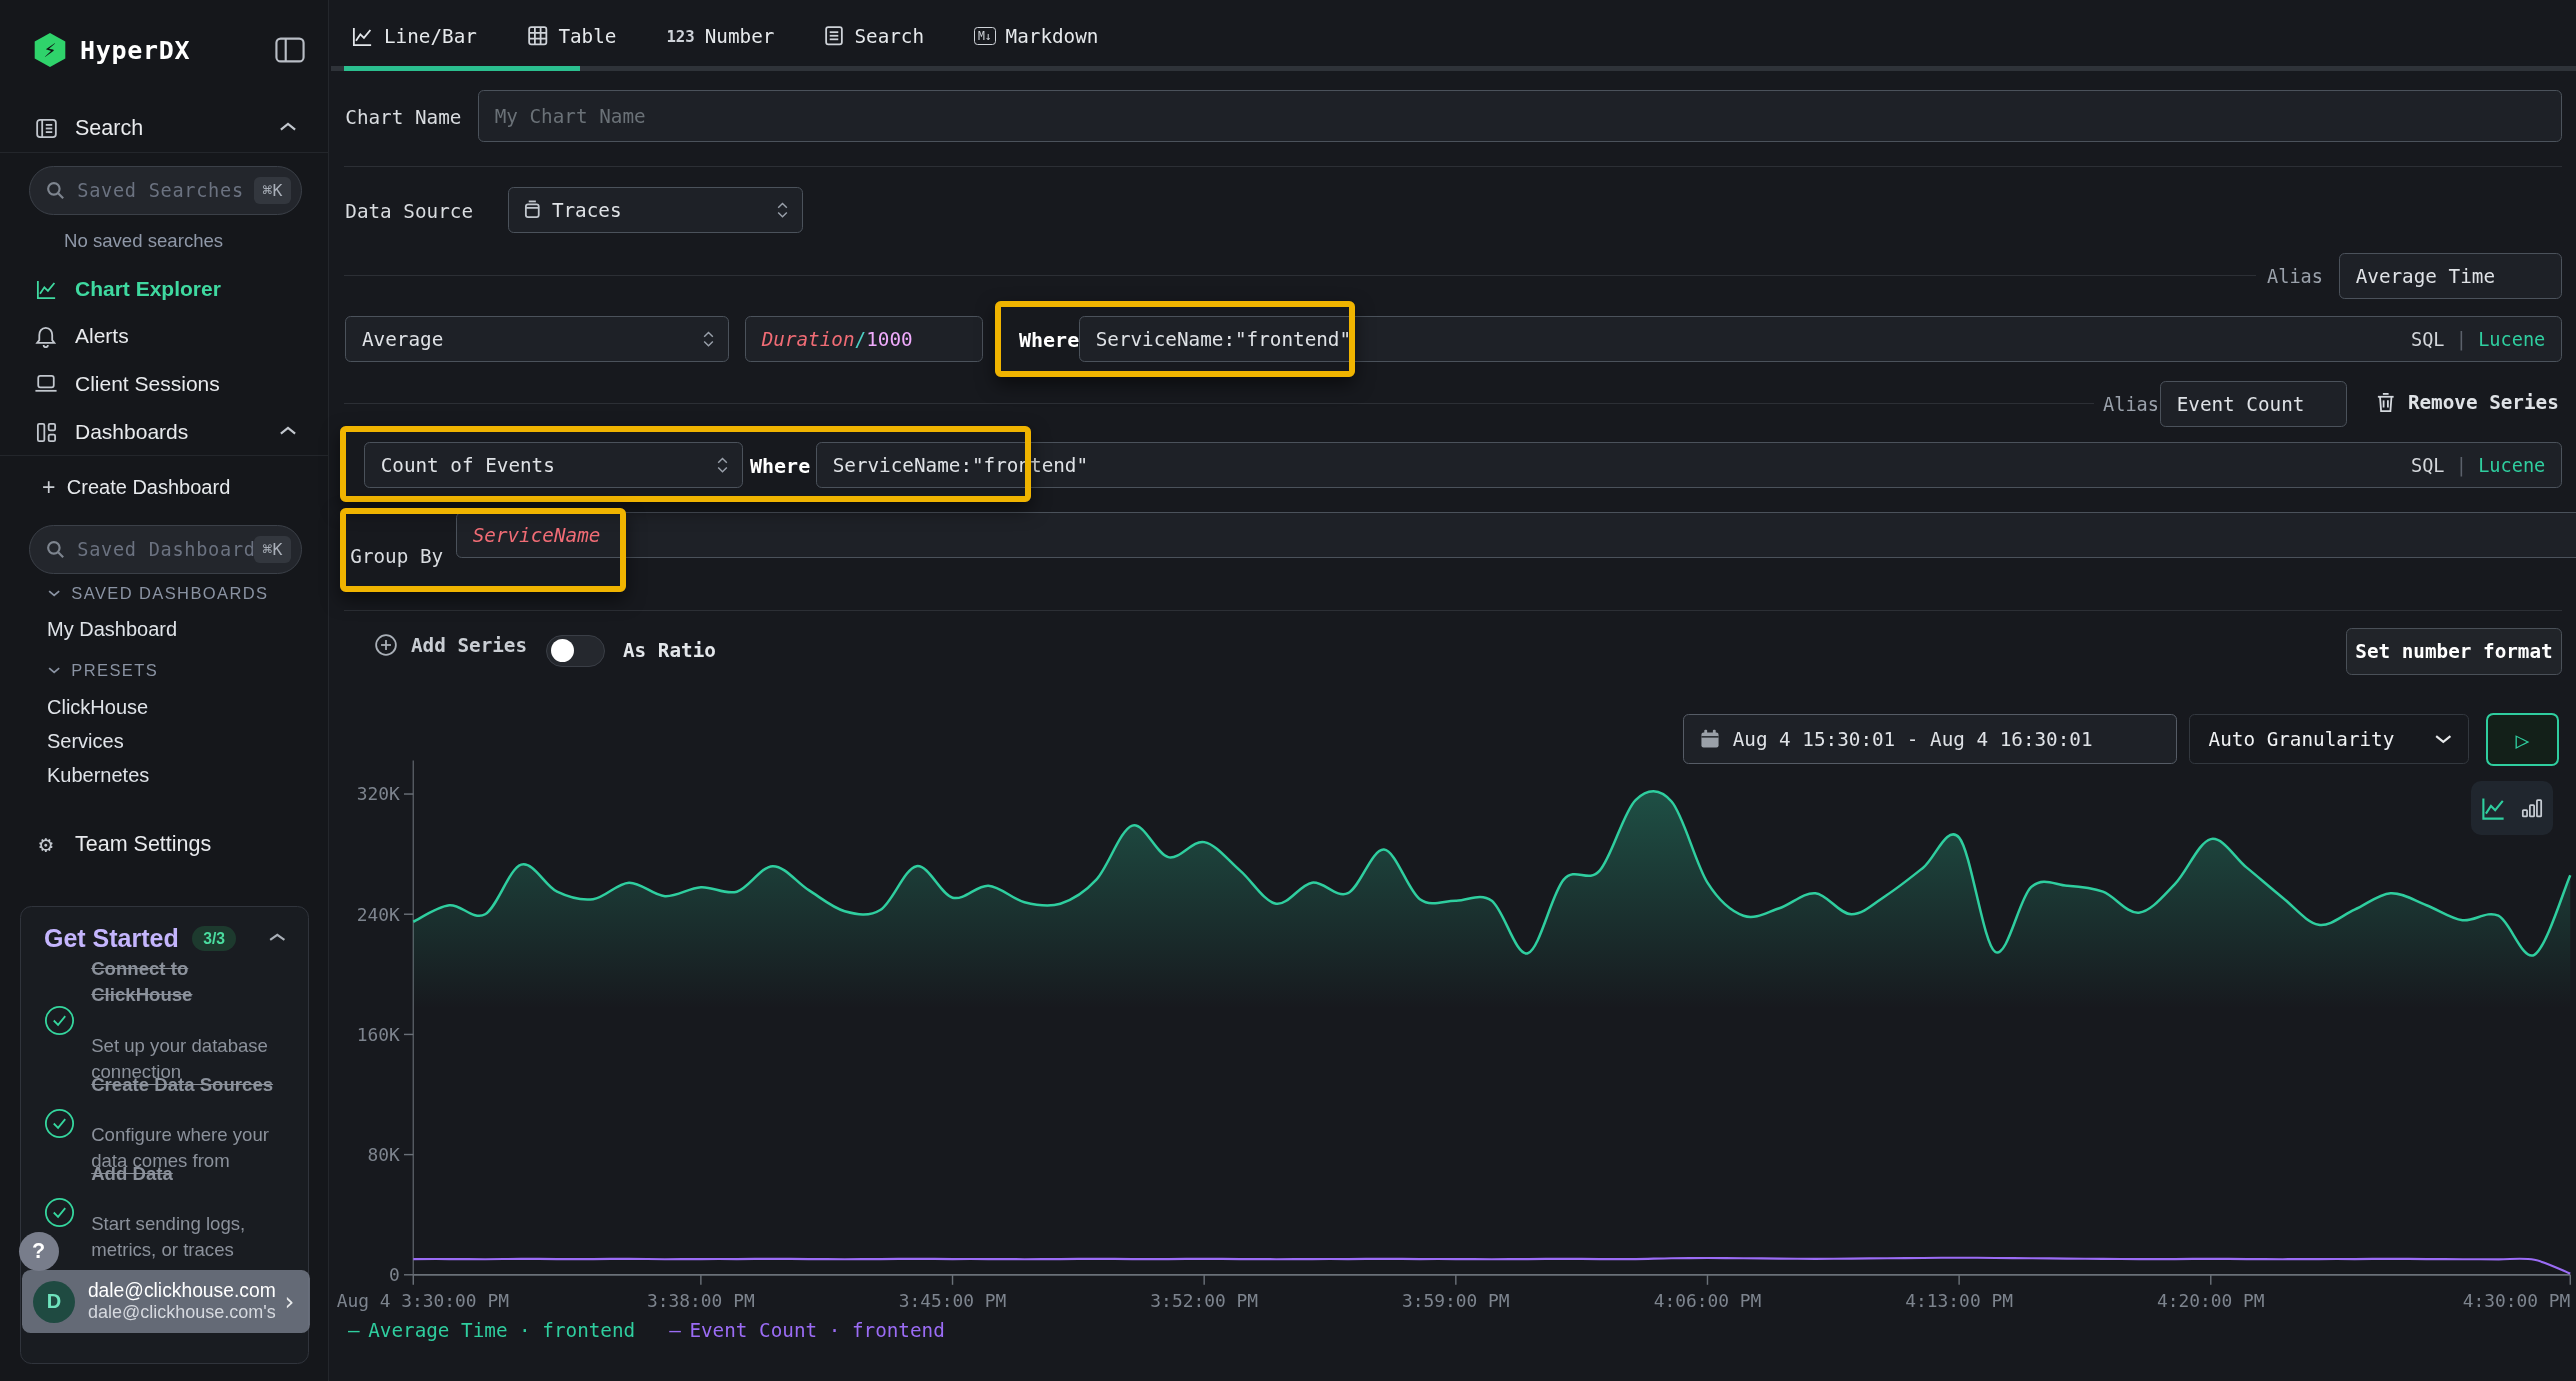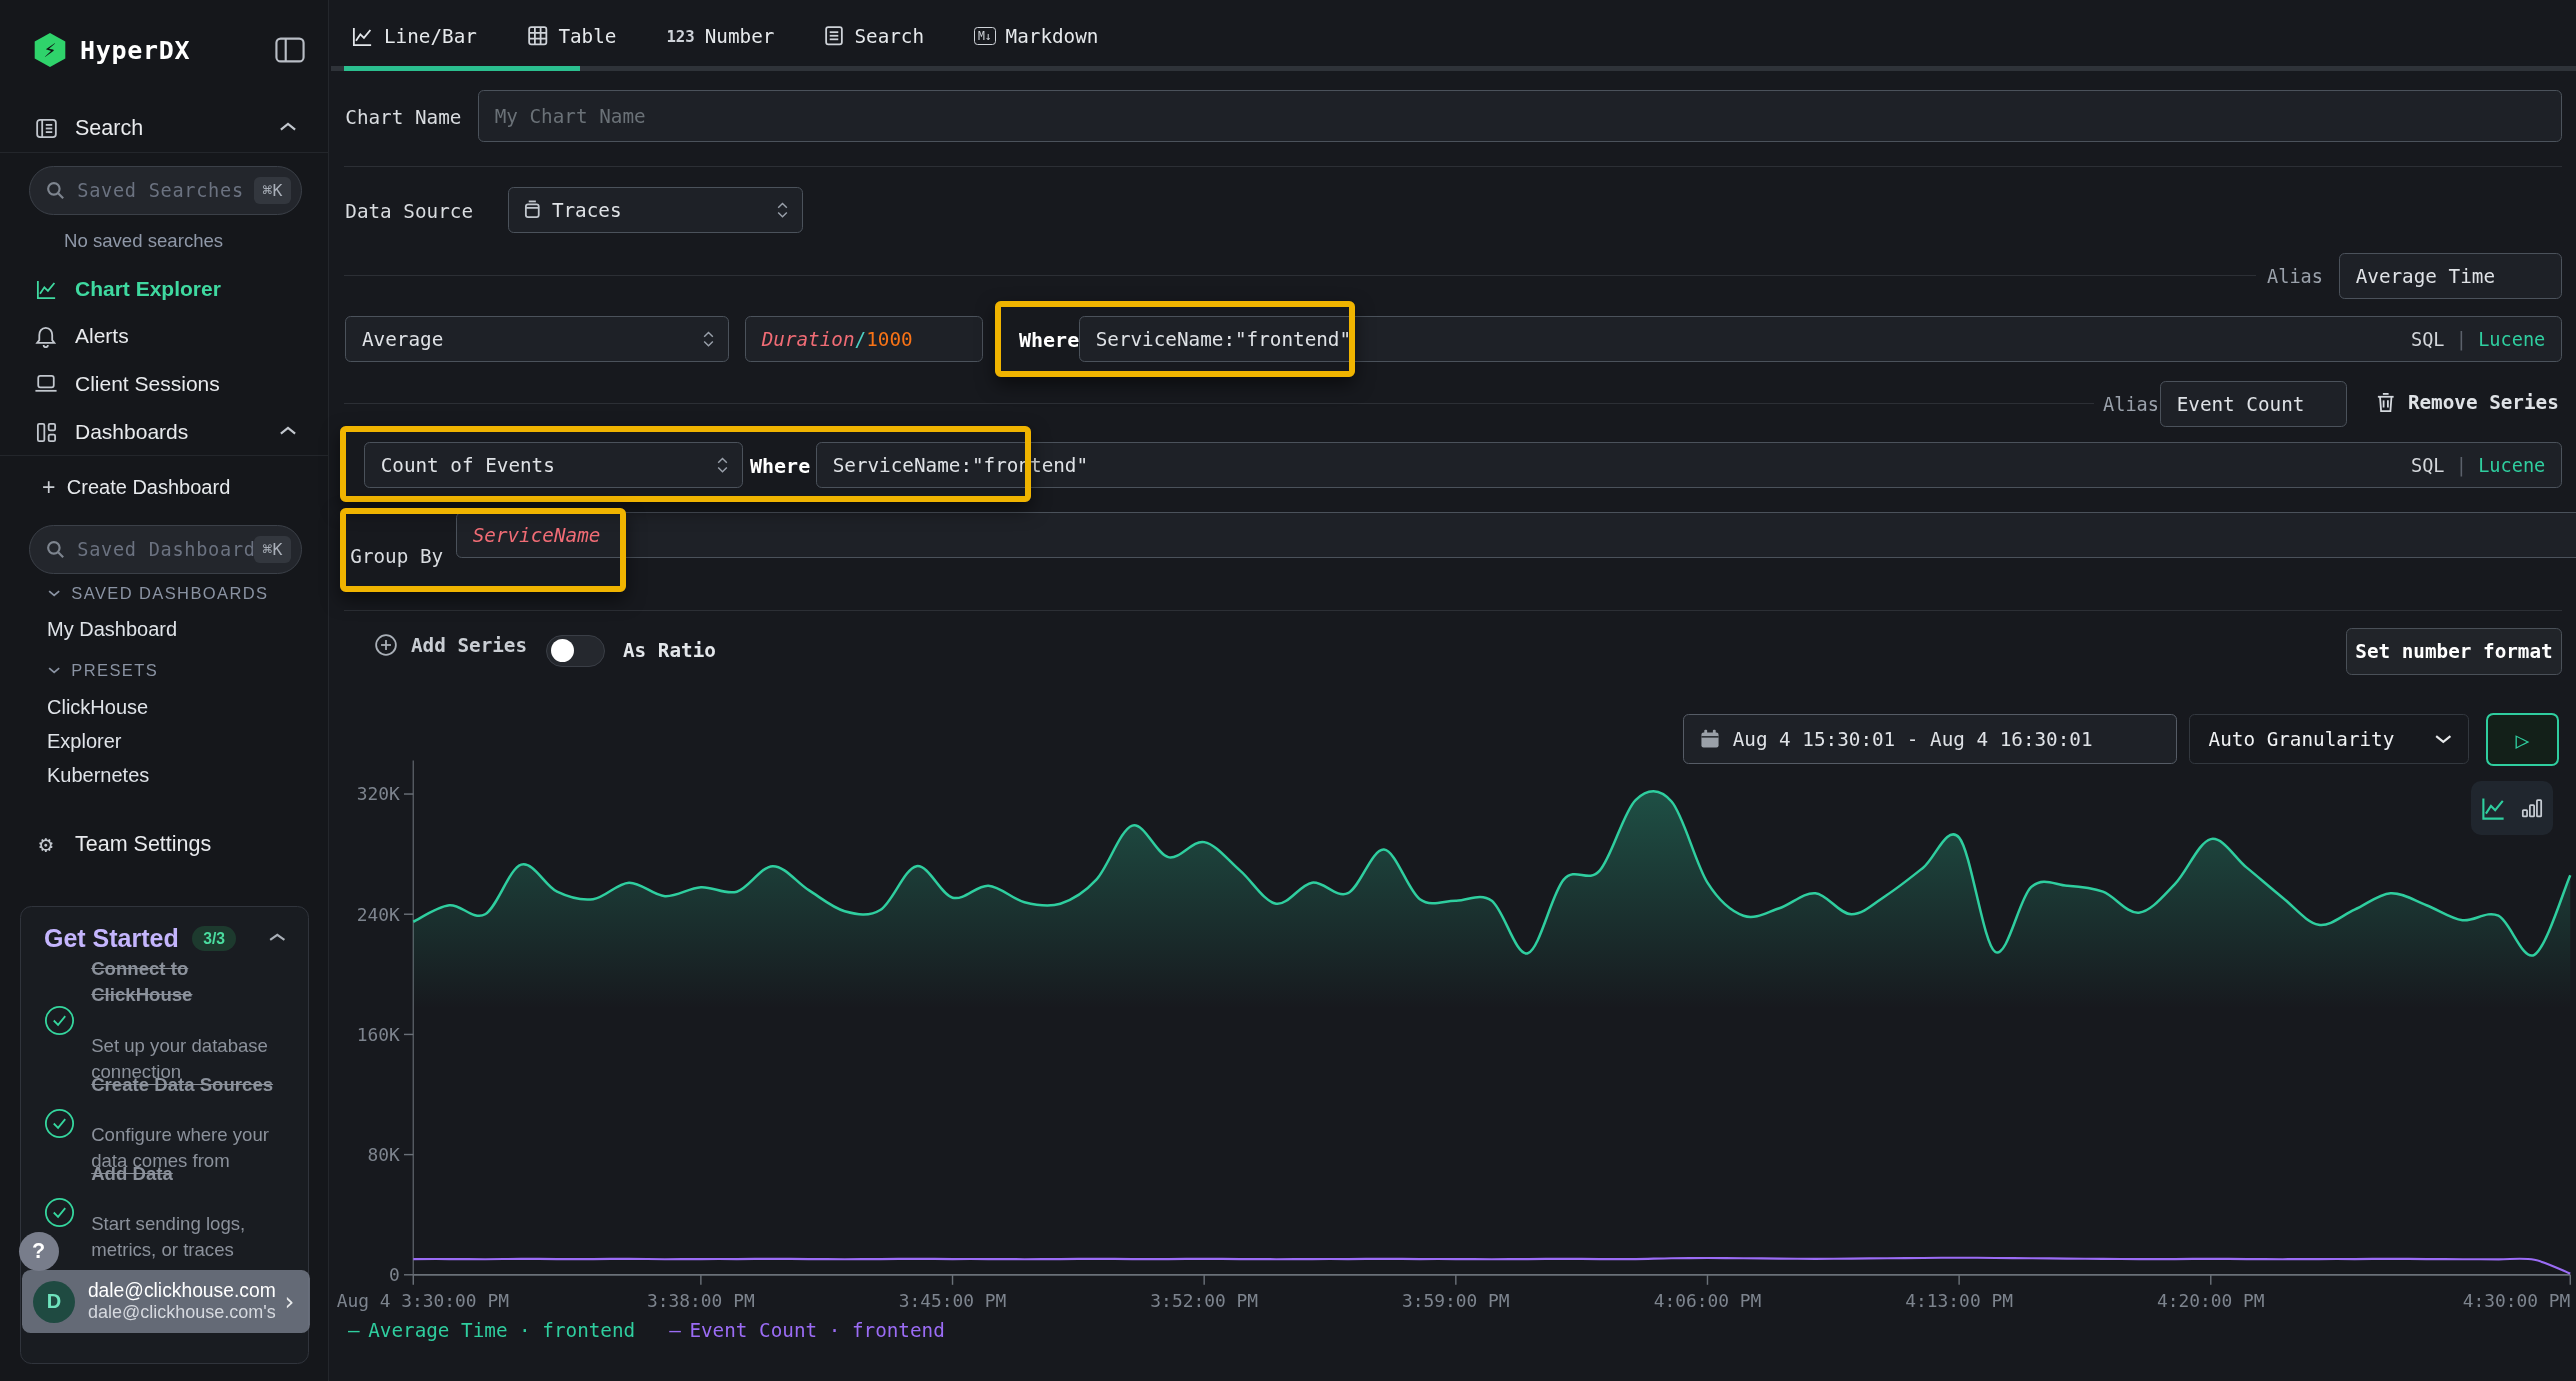--- a/index.html
+++ b/index.html
@@ -67,21 +67,21 @@
   #tab-track { position:absolute; left:0; top:66px; width:2245px; height:5px; background:#2f3339; }
   #tab-active-bar { position:absolute; left:13px; top:66px; width:236px; height:5px; background:#2bbf8f; z-index:2; }
 
   .flabel { position:absolute; font-size:19.3px; color:#d9dce0; }
   .inp { position:absolute; background:#1e2127; border:1.4px solid #4b525b; border-radius:5.7px;
     display:flex; align-items:center; font-size:19.3px; color:#dfe2e6; }
   .inp .pad { margin-left:15.7px; }
   .placeholder { color:#6a7177; }
   .sel-chevs { margin-left:auto; margin-right:13px; display:flex; flex-direction:column; gap:1.4px; }
   .main-div { position:absolute; height:1.4px; background:#2c2f35; }
-  .syn-red { color:#f06c75;font-style:italic; } .syn-teal { color:#4dd0c4; } .syn-amber { color:#f97316; }
+  .syn-red { color:#f06c75;font-style:italic; } .syn-teal { color:#4dd0c4; } .syn-amber { color:#f0abfc; }
   .where-lb { position:absolute; font-size:20px; font-weight:bold; color:#ffffff;text-align:center; }
   .sql-luc { margin-left:auto; margin-right:15.7px; font-size:18.6px; white-space:pre; }
   .sql-luc .sql { color:#d4d7db; } .sql-luc .bar { color:#5b616b; } .sql-luc .luc { color:#2fce9f; }
   .hl { position:absolute; border:6.4px solid #f0b400; border-radius:5.7px; z-index:4;
     box-shadow:0 7.2px 18.6px rgba(0,0,0,.5); pointer-events:none; }
   .alias-lb { position:absolute; font-size:18.6px; color:#9aa1ab; }
   .remove-btn { position:absolute; display:flex; align-items:center; gap:11.4px; font-size:19.3px;
     font-weight:bold; color:#dfe2e6; cursor:pointer; }
   .btn { position:absolute; background:#212429; border:1.4px solid #4a5058; border-radius:5.7px;
     display:flex; align-items:center; justify-content:center; font-size:19.3px; font-weight:bold;
@@ -217,21 +217,21 @@
   </div>
   <div class="sec-item sans" style="top:618px">My Dashboard</div>
 
   <div class="sec-head sans" style="top:661px">
     <svg width="14.3" height="8.6" viewBox="0 0 20 12" fill="none" stroke="#8a93a3" stroke-width="2.5">
         <polyline points="3,3 10,9 17,3"></polyline>
       </svg>
     <span>PRESETS</span>
   </div>
   <div class="sec-item sans" style="top:696px">ClickHouse</div>
-  <div class="sec-item sans" style="top:730px">Explorer</div>
+  <div class="sec-item sans" style="top:730px">Services</div>
   <div class="sec-item sans" style="top:764px">Kubernetes</div>
 
   <div class="side-row" style="top:823px">
     <span class="side-ic" style="font-size:23px;color:#c2c7ce">⚙</span>
     <span class="side-label sans" style="font-size:21.5px">Team Settings</span>
   </div>
 
   <div id="gs-card">
     <div class="gs-title-row">
       <span class="gs-title sans">Get Started</span>

